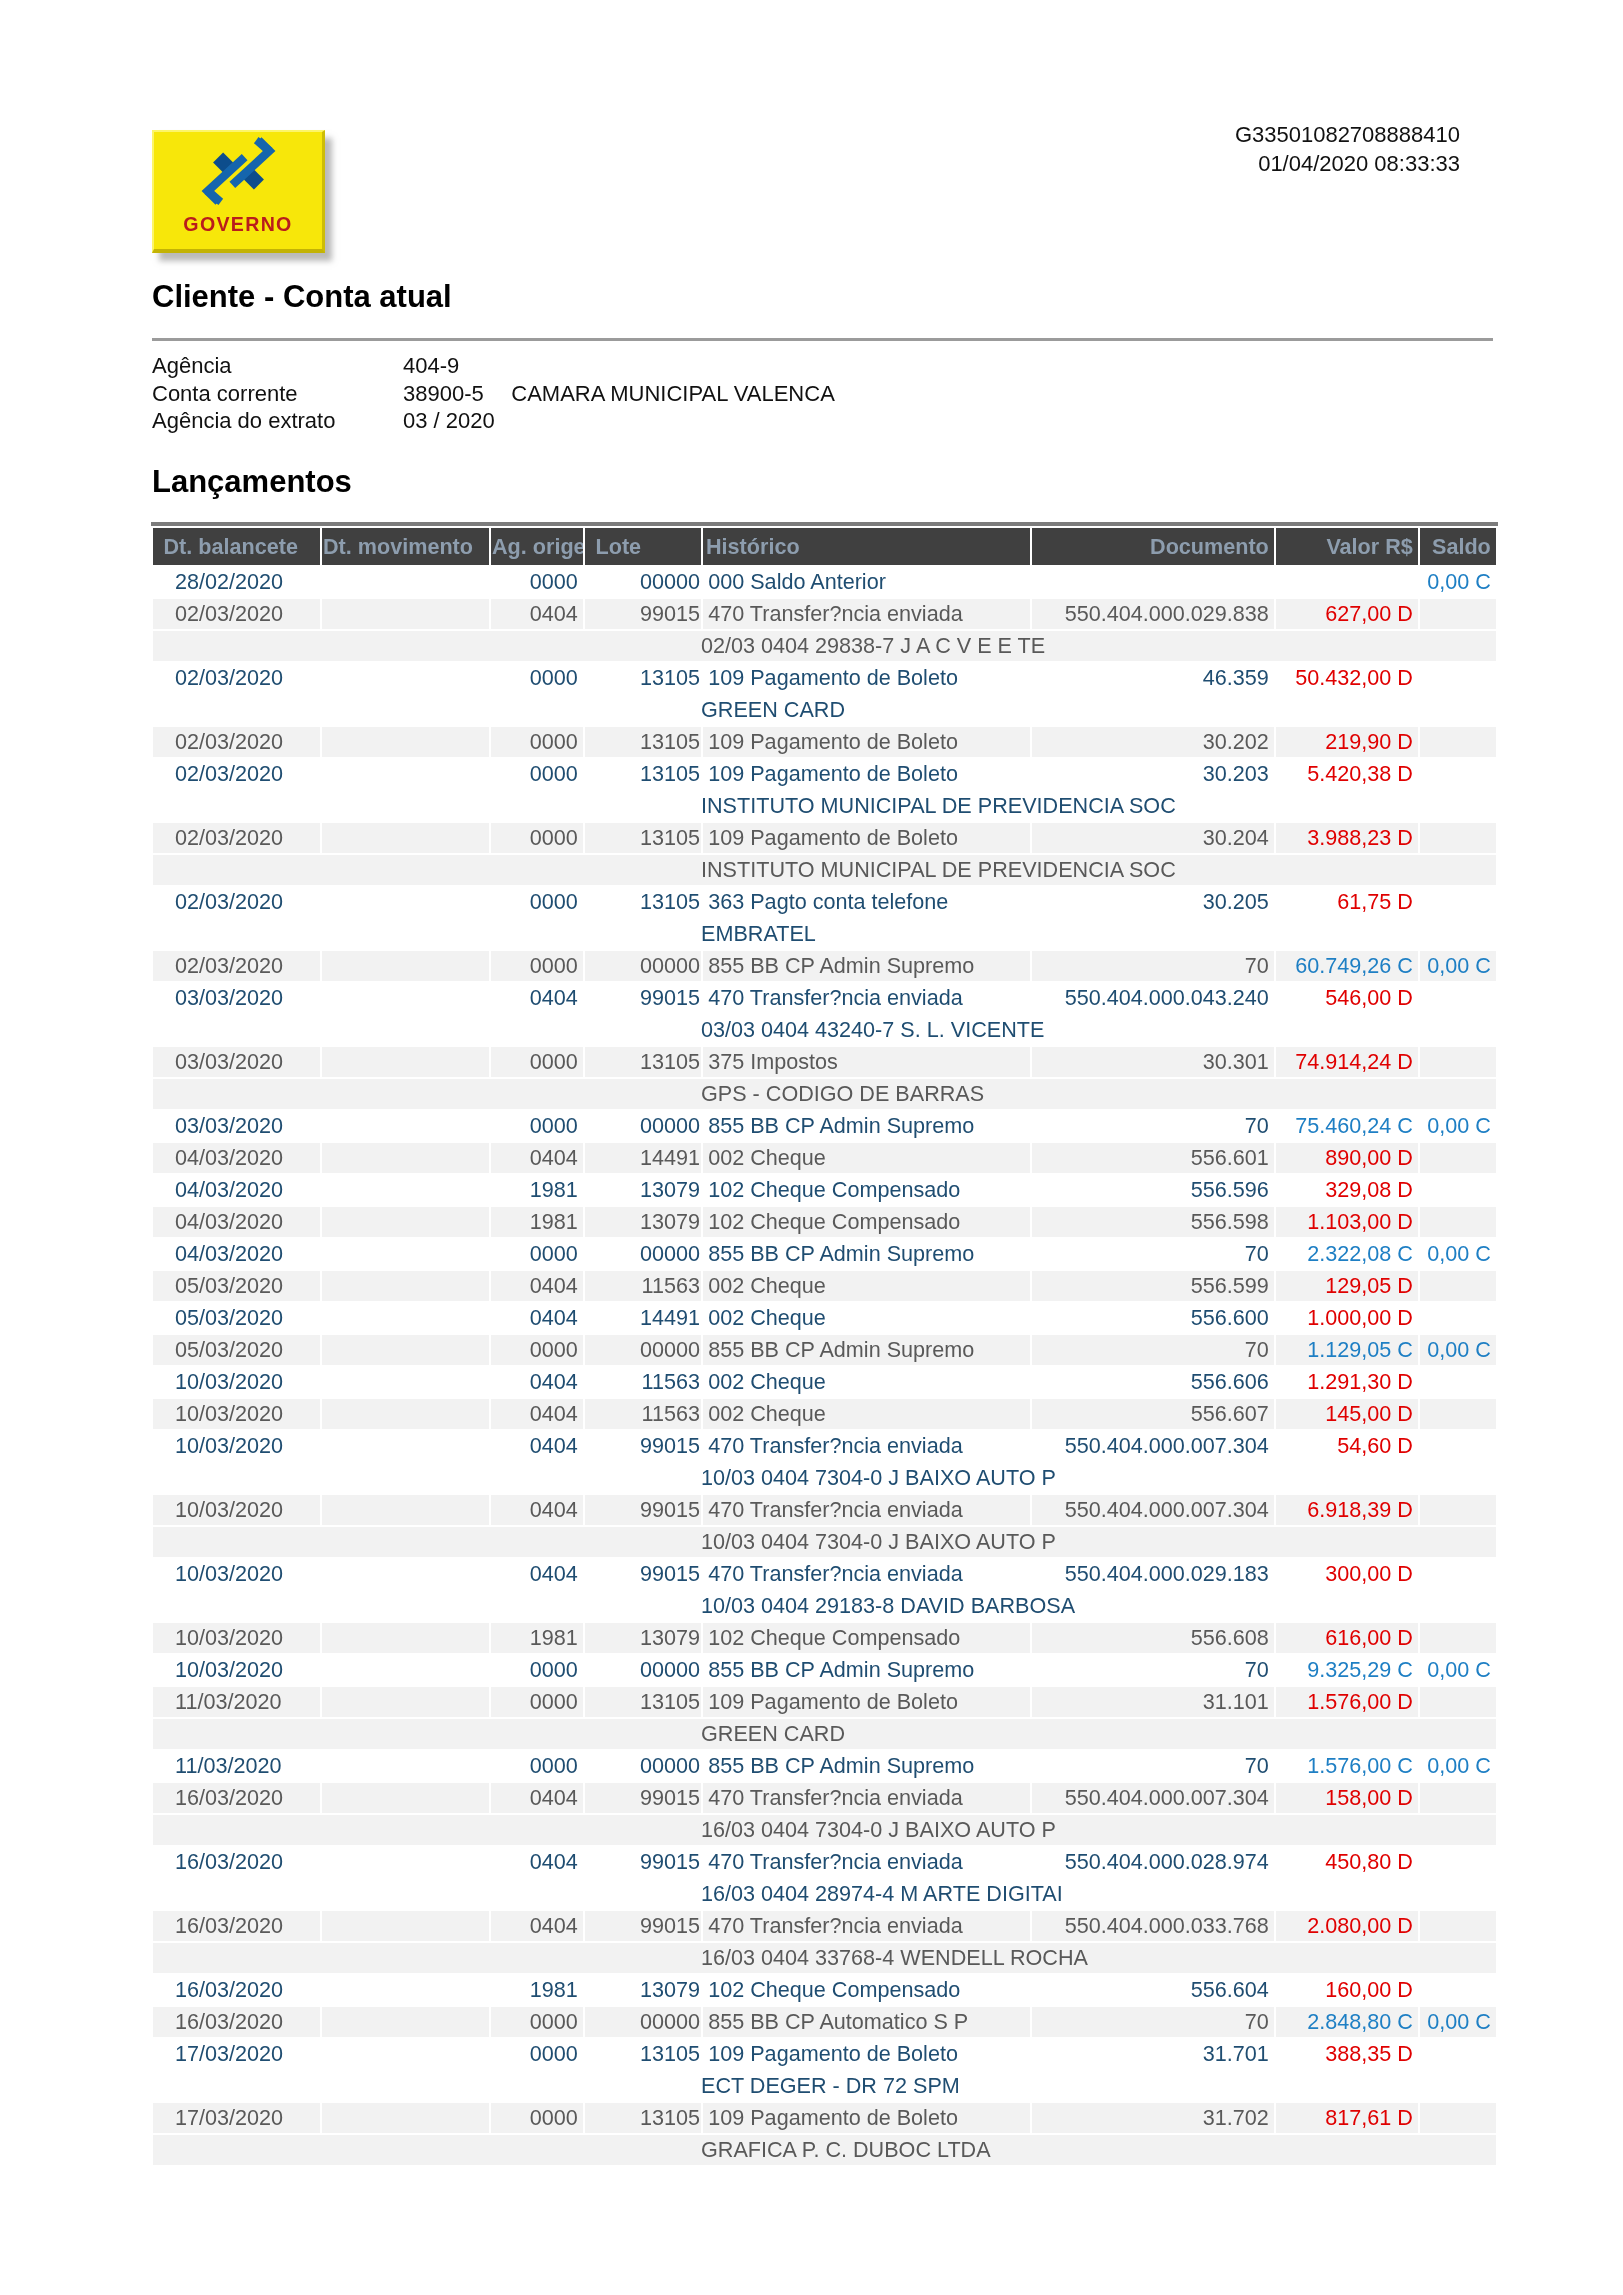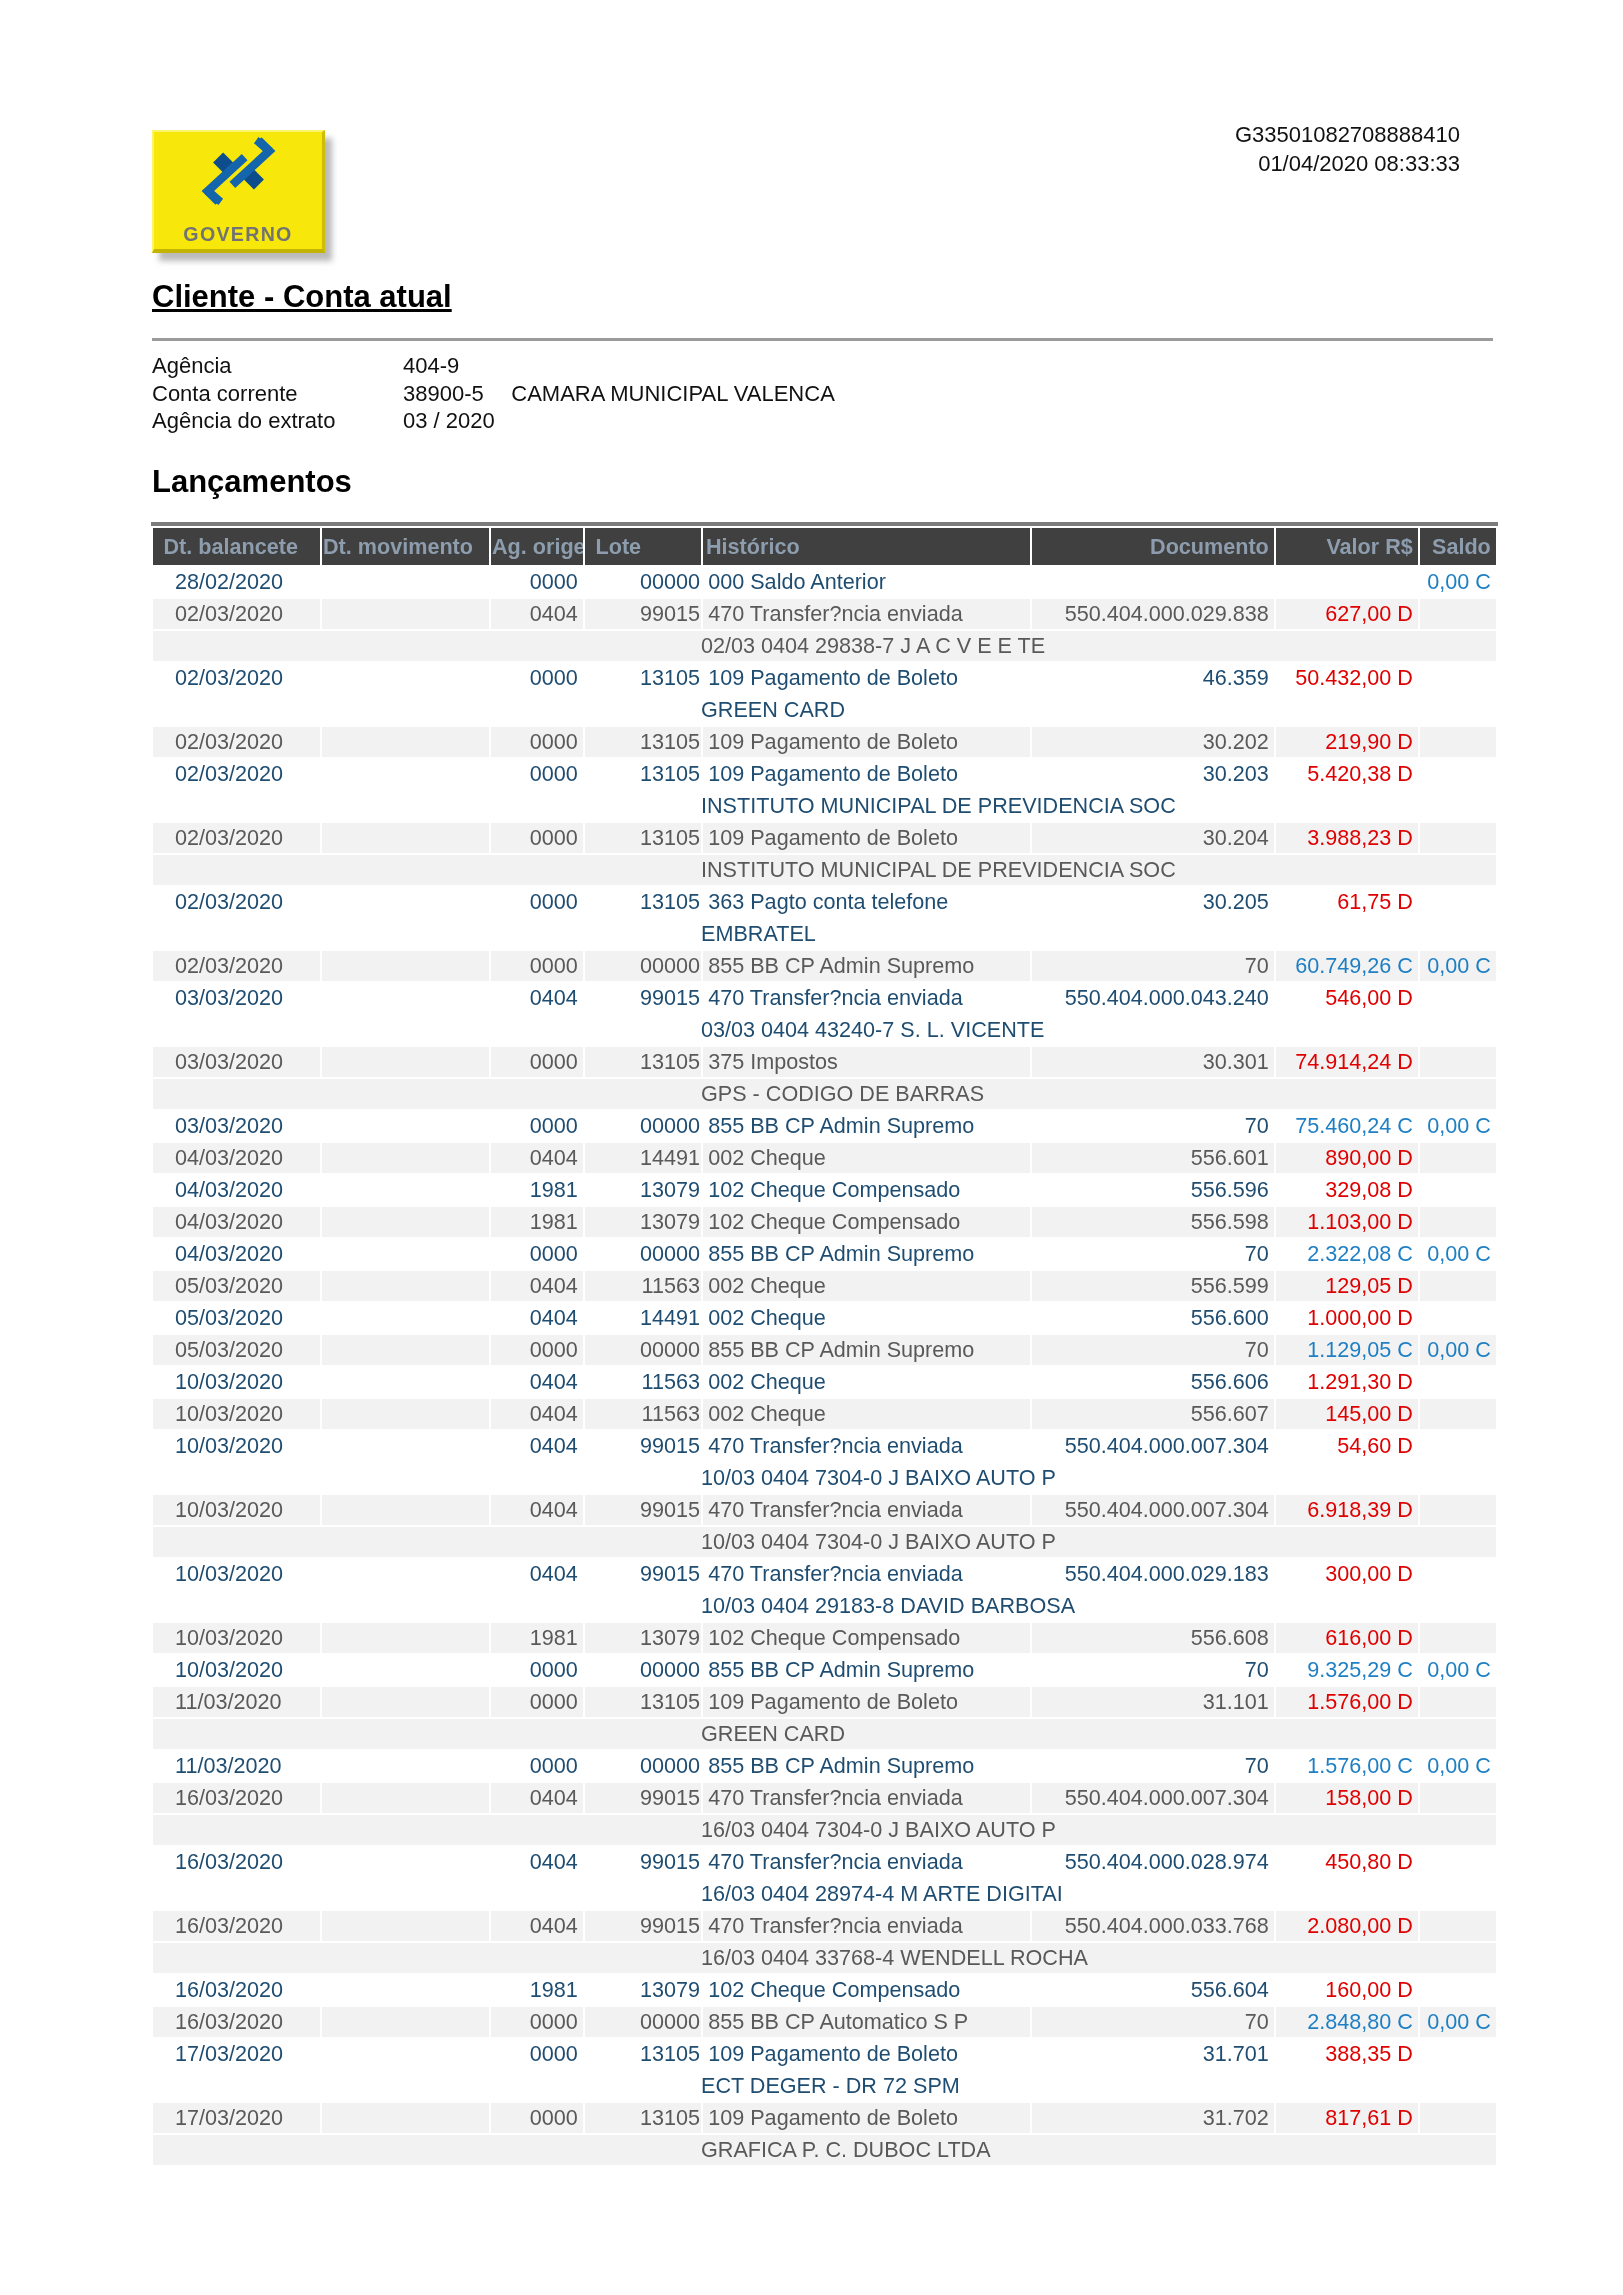--- a/index.html
+++ b/index.html
@@ -21,29 +21,29 @@
     background:#f7e70a;
     border-top:2.6px solid #fcf56a;
     border-left:2.6px solid #fcf56a;
     border-right:3.3px solid #cdbd06;
     border-bottom:4.6px solid #c3b305;
     box-shadow:6.5px 7.9px 5.9px rgba(130,130,130,0.55);
     display:flex;flex-direction:column;align-items:center;justify-content:flex-start;
   }
   .logo svg{margin-top:5.2px;}
   .logo .gov{
-    margin-top:16px;
-    font-size:19.6px;font-weight:bold;letter-spacing:1.3px;color:#737373;
+    margin-top:6px;
+    font-size:19.6px;font-weight:bold;letter-spacing:1.3px;color:#b91c1c;
   }
   
   .h1{
     position:absolute;left:152px;font-size:31px;font-weight:bold;color:#000000;
     line-height:33px;
   }
-  #title{top:280px;text-decoration:underline;}
+  #title{top:280px;}
   #lanc{top:465px;}
   .divider{
     position:absolute;left:152px;top:338px;width:1341px;height:3.3px;background:#9b9b9b;
   }
   
   .info{
     position:absolute;left:152px;top:352px;font-size:22px;color:#111111;
   }
   .info .row{height:27.5px;line-height:27.5px;display:flex;}
   .info .lbl{width:251px;}

